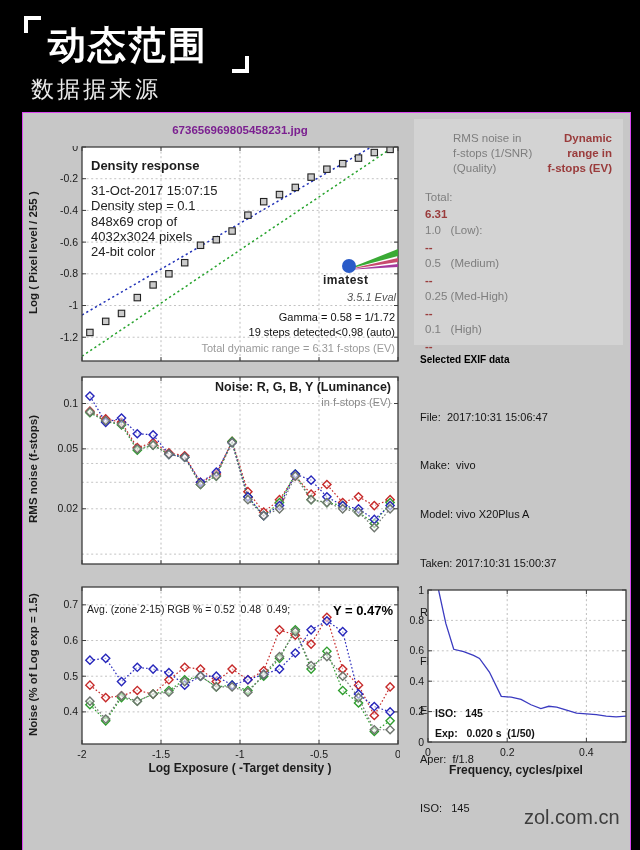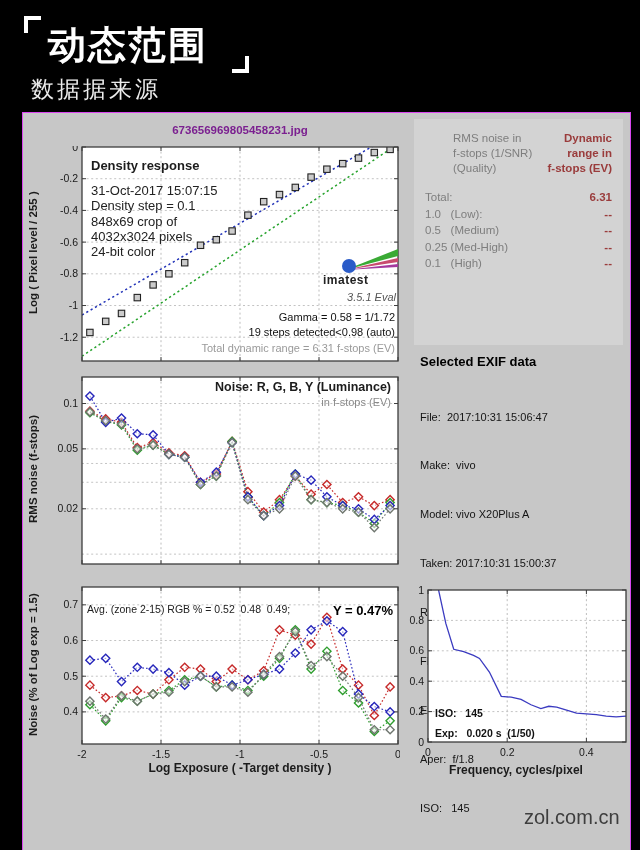--- a/index.html
+++ b/index.html
@@ -41,25 +41,25 @@
   .px-line1 b { font-size:12.5px; color:#000; }
   .px-line2 { left:64px; top:490px; width:306px; font-size:10.5px; color:#222; display:flex; white-space:pre; }
   .px-y { margin-left:auto; font-size:13px; font-weight:bold; color:#000; }
 
   
   .rms-panel { left:391px; top:6px; width:209px; height:226px; background:#d3d3d3; padding:12px 11px; }
   .rms-head { display:flex; justify-content:space-between; font-size:11.5px; line-height:15px; }
   .rms-head-l { color:#7e7e7e;margin-left:28px; }
   .rms-head-r { color:#9a3c3c; font-weight:bold; text-align:right; }
   .rms-rows { margin-top:13px; font-size:11.5px; line-height:16.5px; }
-  .rms-row { display:flex; justify-content:space-between; }
+  .rms-row { display:flex; justify-content:space-between;flex-direction:column; }
   .rms-row .lb { color:#7e7e7e; white-space:pre; }
   .rms-row .vl { color:#9a3c3c; font-weight:bold; }
 
-  .exif-title { left:397px; top:241px; font-size:13px; font-weight:bold; color:#000; }
+  .exif-title { left:397px; top:241px; font-size:10px; font-weight:bold; color:#000; }
   .exif-lines { left:397px; top:263px; font-size:11px; line-height:16.3px; color:#151515; }
 
   .spec-title { left:405px; top:460px; width:194px; text-align:center; font-size:12.5px; font-weight:bold; color:#000; }
   .spec-iso { left:412px; top:594px; font-size:10.5px; font-weight:bold; color:#111; }
   .spec-exp { left:412px; top:614px; font-size:10.5px; font-weight:bold; color:#111; }
 
   .watermark { left:524px; top:806px; font-size:20px; color:#3e3e3e; }
 
   svg text { font-family:"Liberation Sans", sans-serif; }
 </style>

